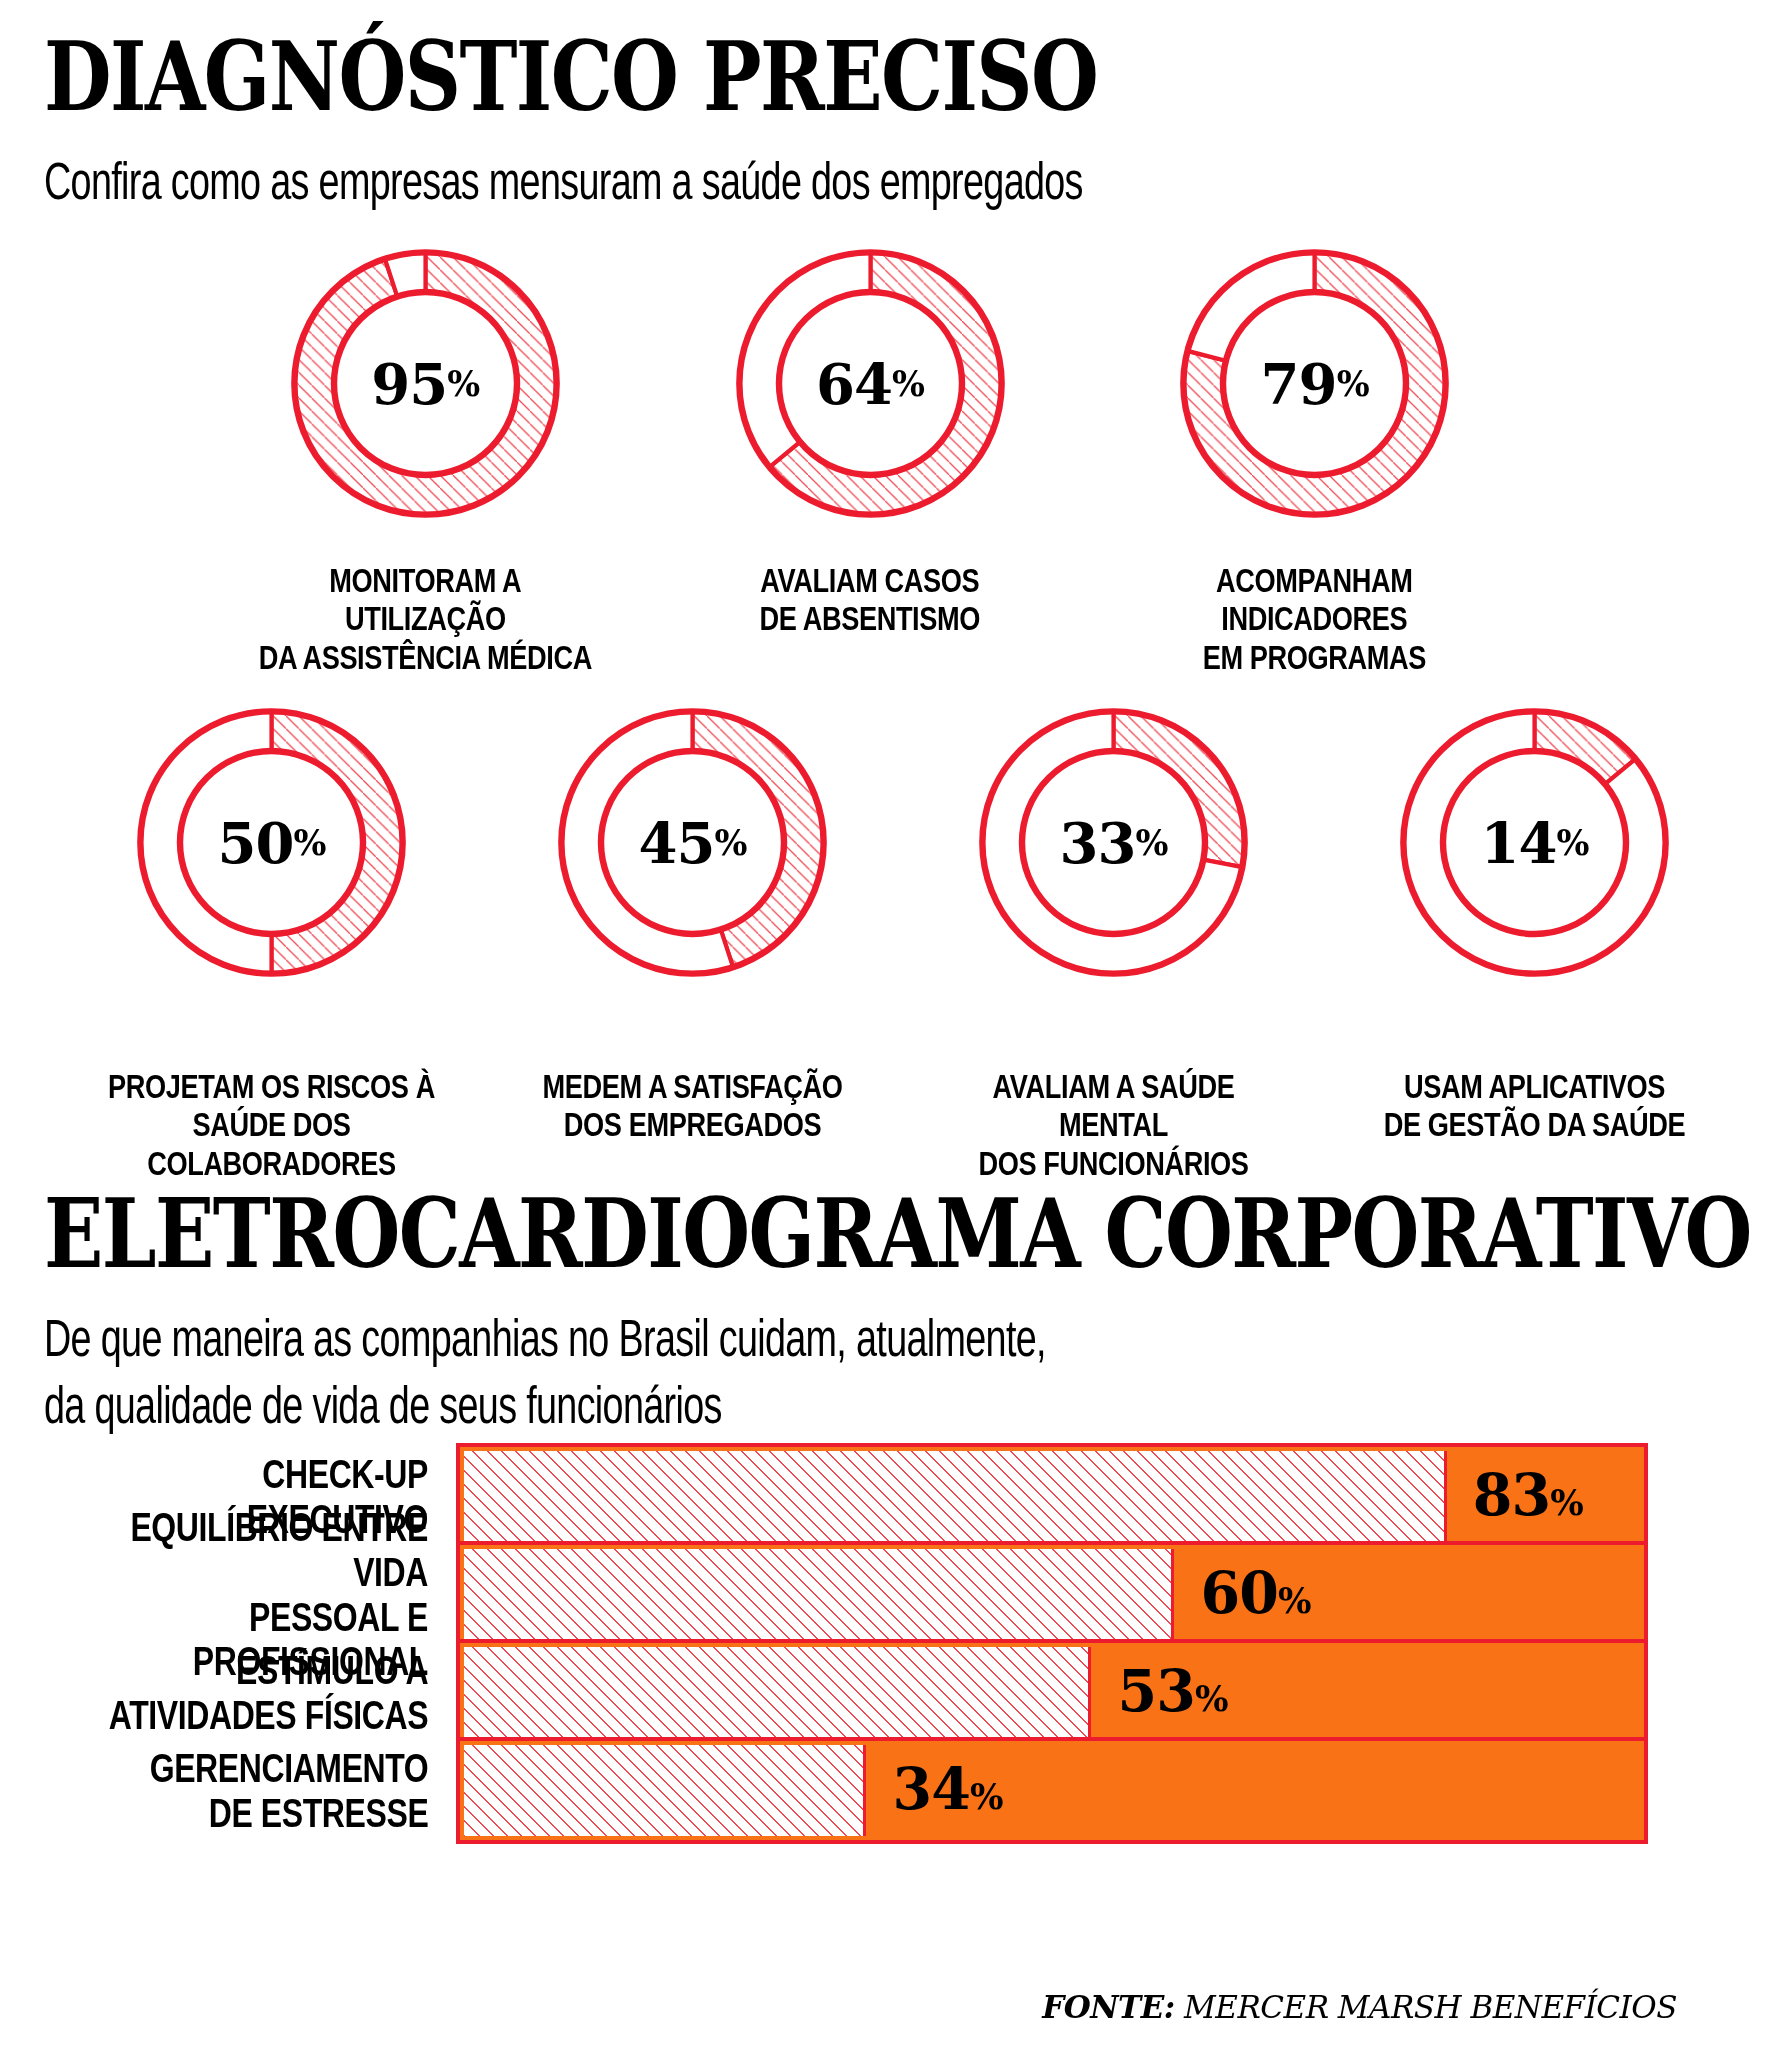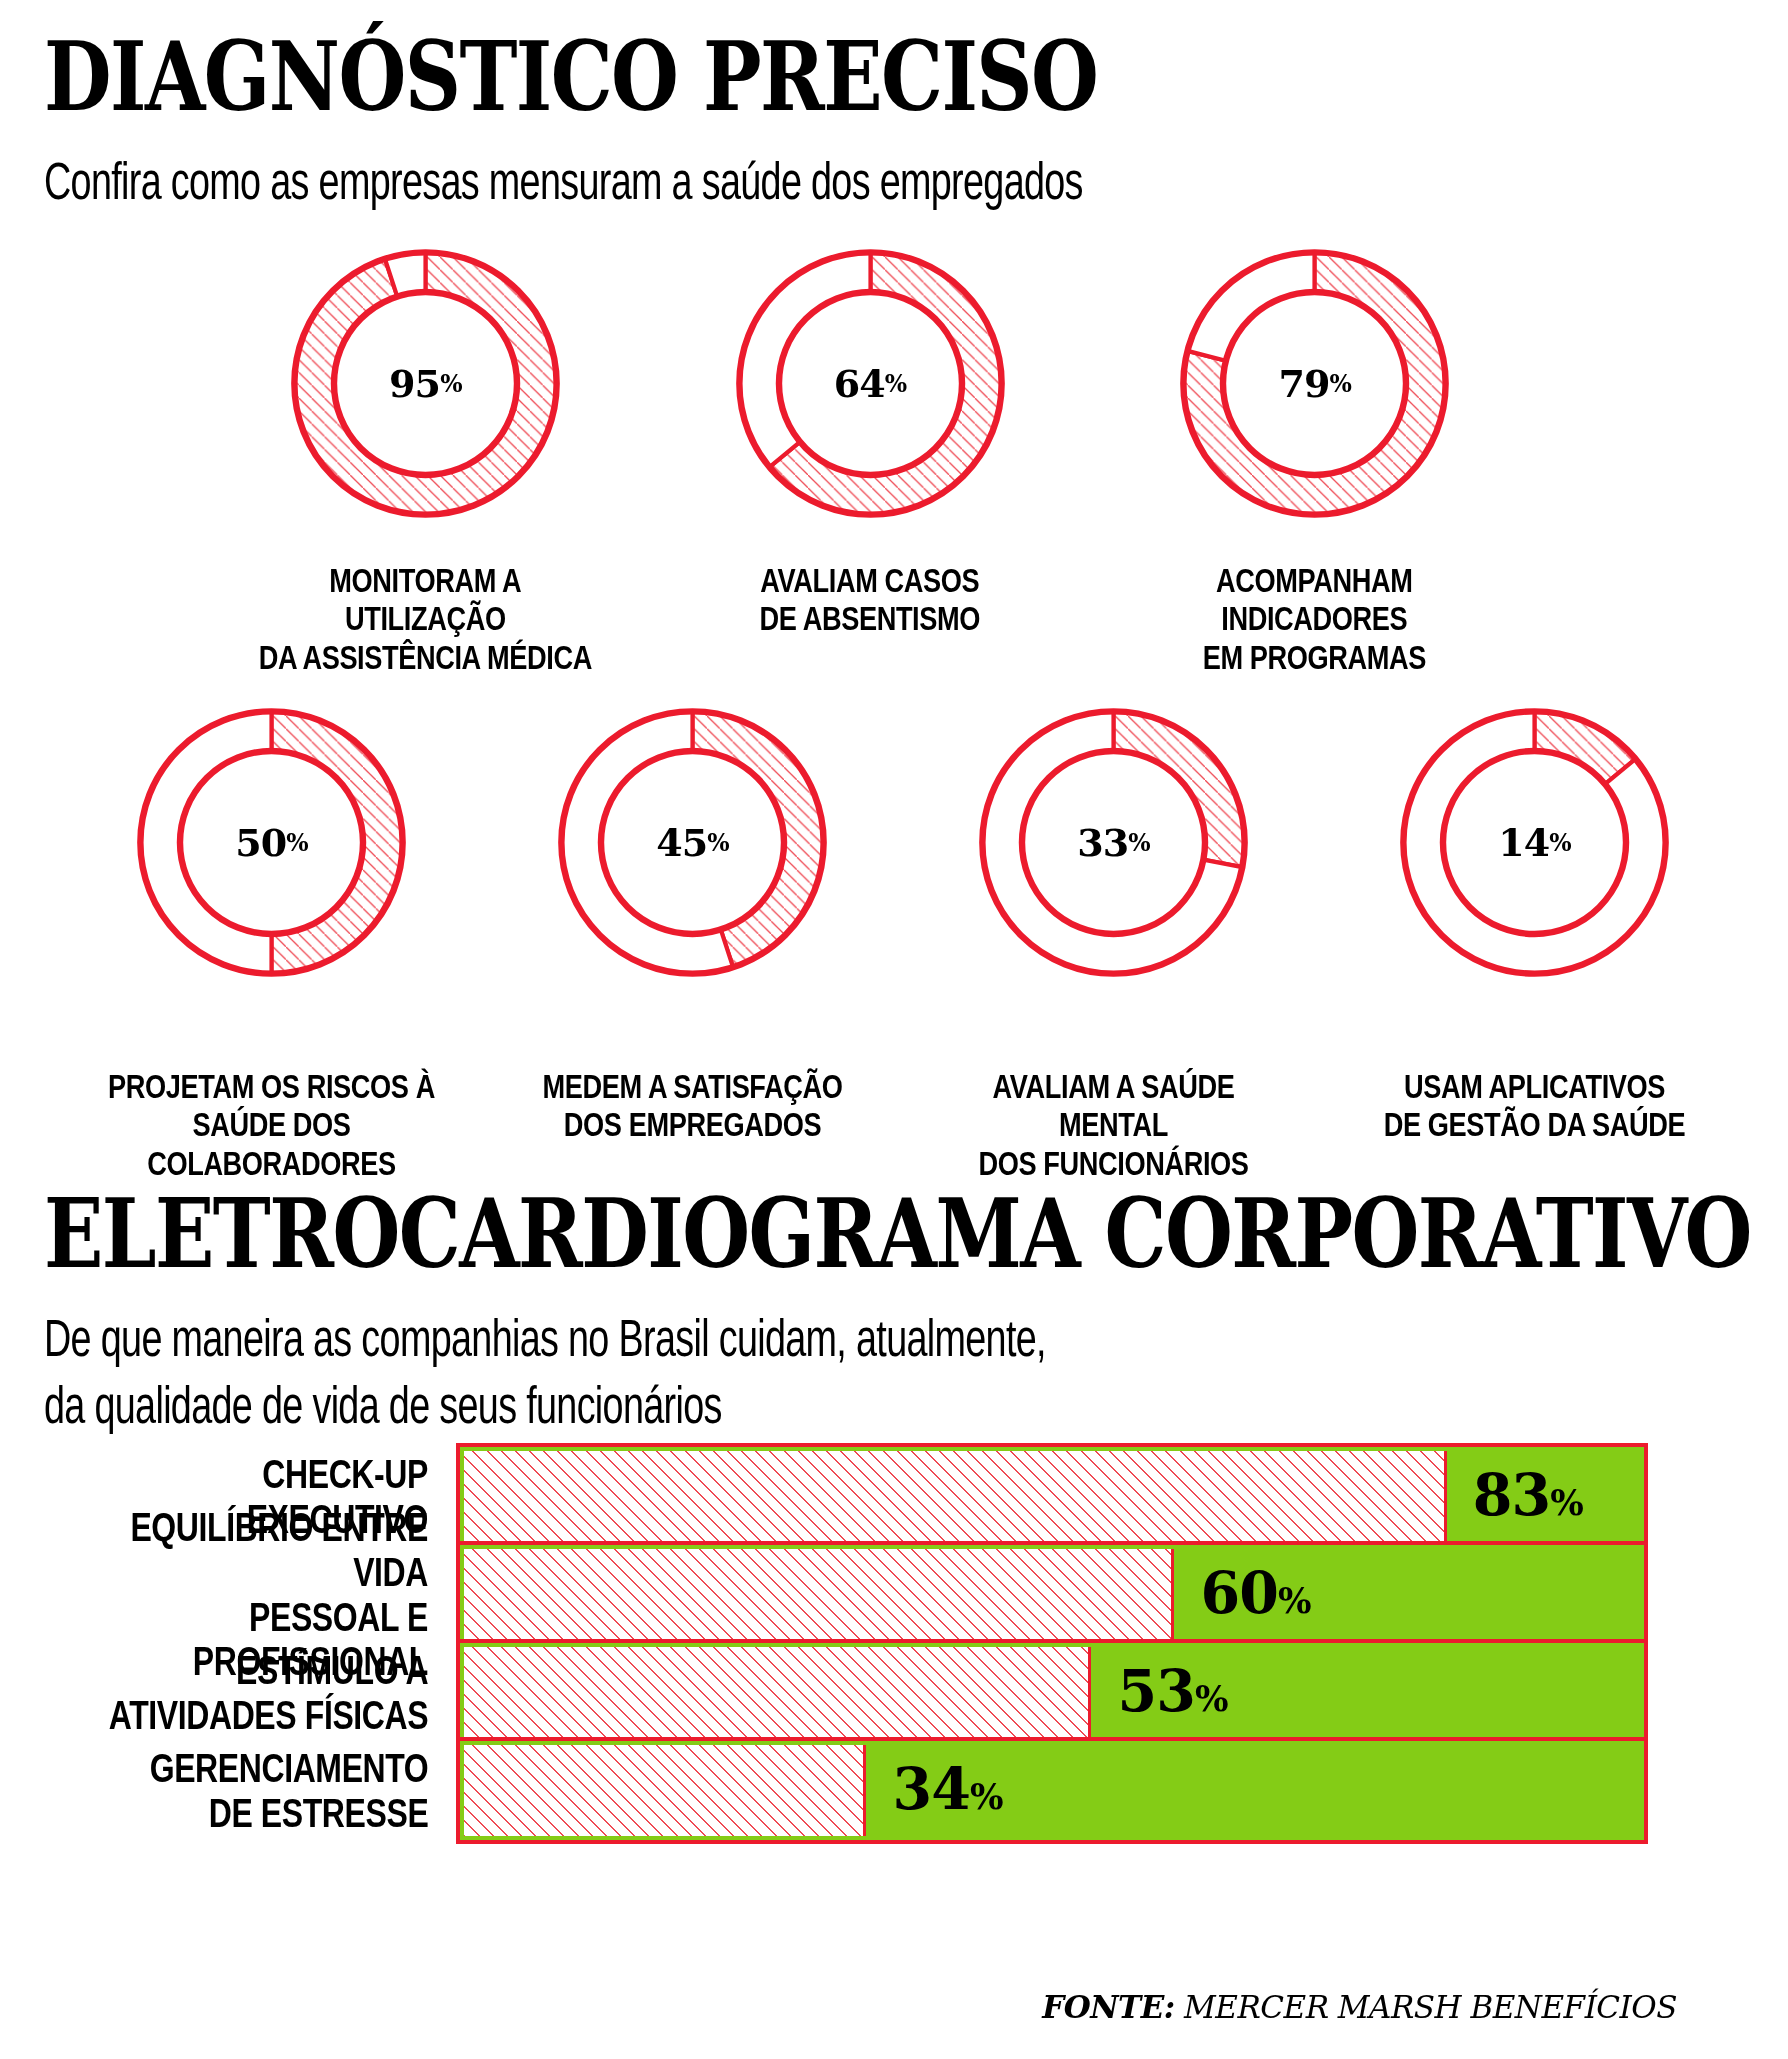--- a/index.html
+++ b/index.html
@@ -41,21 +41,21 @@
   #donut-row-2{top:703px;left:61px;width:1685px;}
   #donut-row-2 .donut-cell{width:421px;gap:47px;}
   .donut-cell{display:flex;flex-direction:column;align-items:center;}
   .donut{position:relative;width:279px;height:279px;}
   .donut svg{position:absolute;inset:0;width:100%;height:100%;overflow:visible;}
   .donut-value{
     position:absolute;inset:0;
     display:flex;align-items:center;justify-content:center;
     font-family:"DejaVu Serif","Liberation Serif",serif;
     font-weight:bold;
-    font-size:38px;
+    font-size:56px;
     letter-spacing:-0.9px;
   }
   .pct-sign{font-size:.62em;font-weight:bold;}
   .donut-label{
     margin-top:38px;
     text-align:center;
     font-weight:bold;
     font-size:34px;
     line-height:1.13;
     letter-spacing:-0.5px;
@@ -76,21 +76,21 @@
     line-height:1.12;
     letter-spacing:-0.5px;
     white-space:pre-line;
   }
   .bar-label > span{display:inline-block;transform:scaleX(.8);transform-origin:100% 50%;}
   .bar-track{
     position:relative;
     width:1192px;height:107px;
     box-sizing:border-box;
     border:4.7px solid var(--red);
-    background:#84cc16;
+    background:#f97316;
   }
   .bar-fill{
     position:absolute;left:3.8px;top:3.8px;bottom:3.8px;
     box-sizing:border-box;
     border-right:3.8px solid var(--red);
     background-image:repeating-linear-gradient(45deg,var(--red-line) 0 1.4px,transparent 1.4px 10px);
     background-color:#fff;
   }
   .bar-value{
     position:absolute;top:50%;transform:translateY(-54%);

